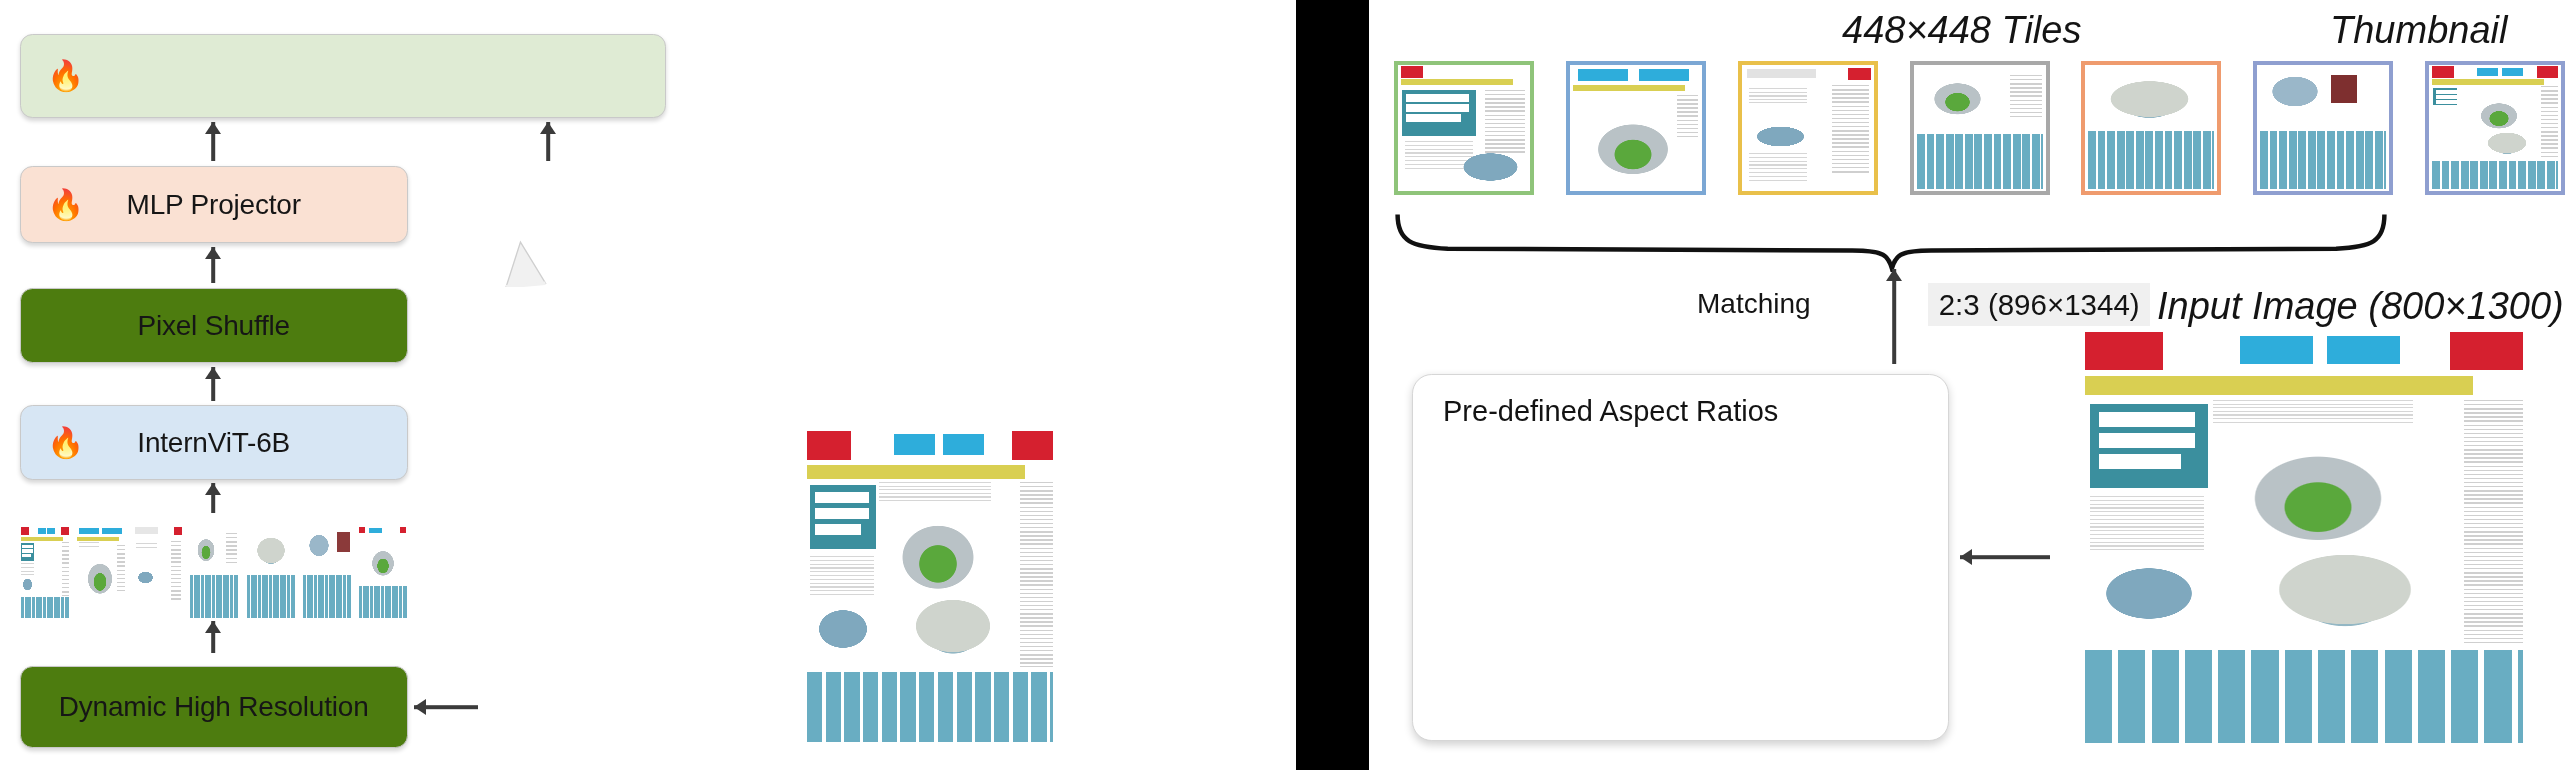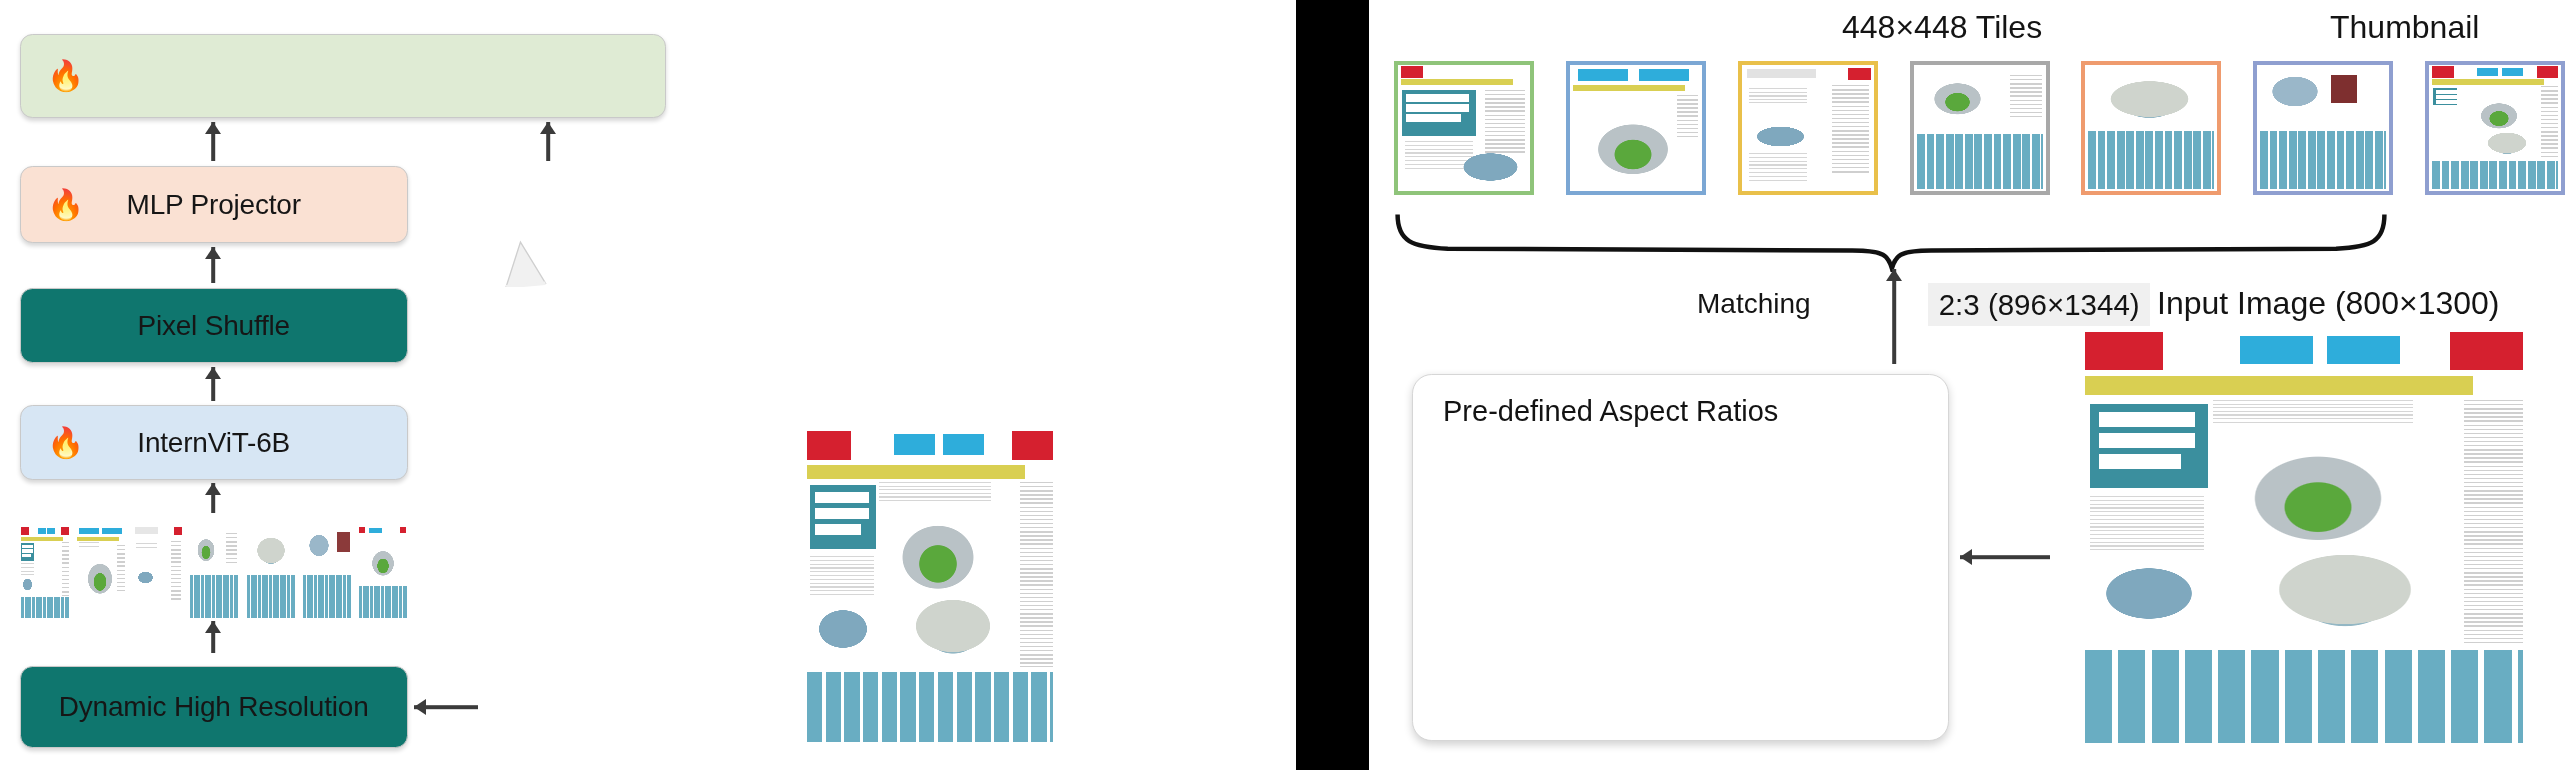--- a/index.html
+++ b/index.html
@@ -30,21 +30,21 @@
   .mbox .label{
     font-size:28px;color:#161616;letter-spacing:-0.2px;white-space:nowrap;
   }
   .flame{
     position:absolute;left:27px;top:50%;transform:translateY(-50%);
     font-size:30px;line-height:1;
   }
 
   .c-green{background:#dfebd4;}
   .c-peach{background:#fae1d3;}
-  .c-gray{background:#0f766e;}
+  .c-gray{background:#4d7c0f;}
   .c-blue{background:#d7e6f4;}
   .c-yellow{background:#fbeec5;}
 
   
   .arrow-up{position:absolute;width:0;height:0;}
   .arrow-up .shaft{
     position:absolute;left:50%;transform:translateX(-50%);
     width:3.6px;background:#3b3b3b;bottom:0;
   }
   .arrow-up .head{
@@ -110,21 +110,21 @@
   .np .np-txt{position:absolute;left:30%;top:17%;width:44%;height:6%;
     background:repeating-linear-gradient(180deg,#d6d6d6 0 1.3px,#ffffff 1.3px,#ffffff 3.6px);}
   .np .np-txt2{position:absolute;left:3%;top:40%;width:25%;height:13%;
     background:repeating-linear-gradient(180deg,#d6d6d6 0 1.3px,#ffffff 1.3px,#ffffff 3.8px);}
 
   
   .tile{box-sizing:border-box;background:#fff;}
 
   
   .rlabel{position:absolute;font-size:28px;color:#141414;white-space:nowrap;}
-  .rlabel.big{font-size:32px;}
+  .rlabel.big{font-size:38px;font-style:italic;}
 
   .badge{
     position:absolute;background:#f0f0f0;color:#131313;font-size:29.5px;
     padding:4.5px 10.7px;white-space:nowrap;
   }
 
   
   .ar-card{
     position:absolute;background:#ffffff;border:1.3px solid #d6d6d6;border-radius:19.7px;
     box-shadow:0 3.6px 8px rgba(0,0,0,0.18);box-sizing:border-box;

